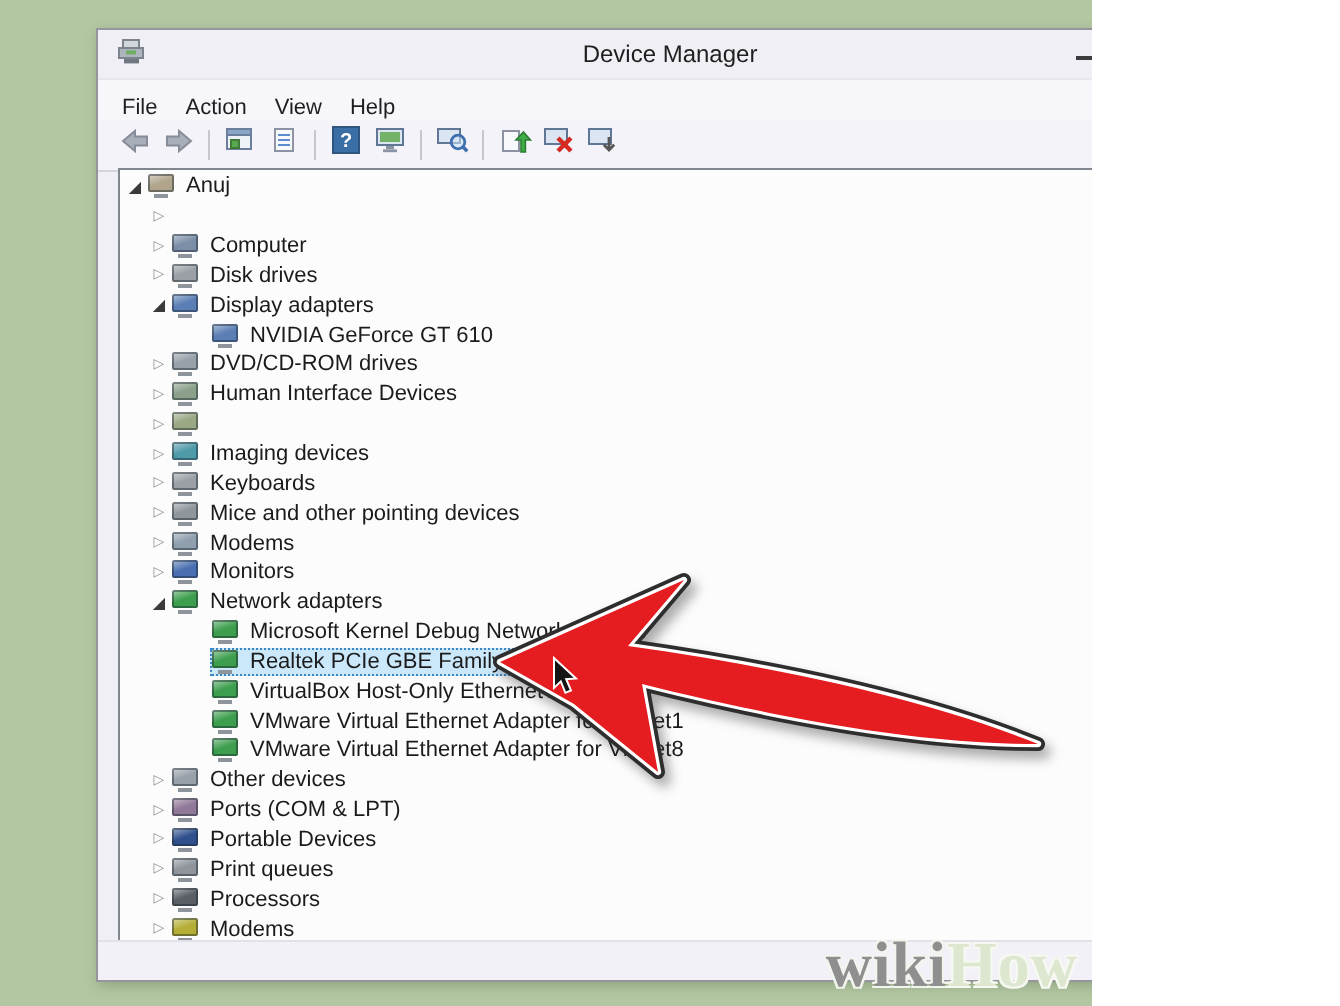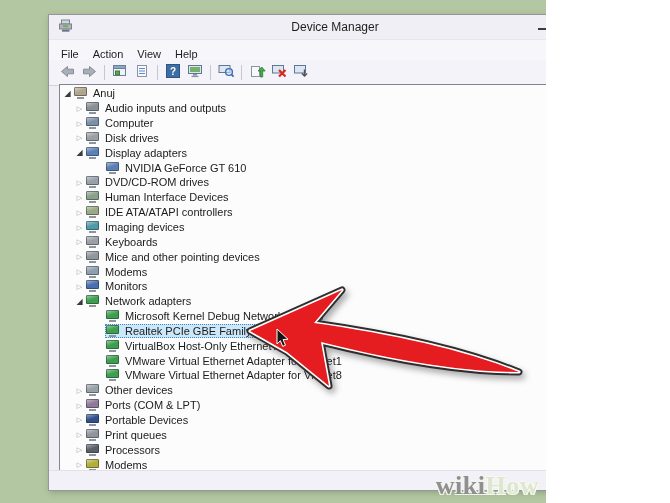--- a/index.html
+++ b/index.html
@@ -52,21 +52,21 @@
   .sb-btn.up{top:0;} .sb-btn.down{bottom:0;}
   .tri-up{width:0;height:0;border-left:3.5px solid transparent;border-right:3.5px solid transparent;border-bottom:4.5px solid #5c5c5c;}
   .tri-down{width:0;height:0;border-left:3.5px solid transparent;border-right:3.5px solid transparent;border-top:4.5px solid #5c5c5c;}
   .sb-thumb{position:absolute;left:1px;right:1px;top:16px;height:283px;background:#c6c7cc;}
 
   .statusbar{position:absolute;left:0;right:0;bottom:0;height:19px;background:#f2f1f7;border-top:1px solid #e2e1e8;}
 
   
   .overlay{position:absolute;left:0;top:0;width:670px;height:503px;pointer-events:none;z-index:40;}
   .watermark{position:absolute;right:7px;bottom:2px;z-index:50;font-family:"Liberation Serif","DejaVu Serif",serif;
-             font-weight:bold;font-size:26px;letter-spacing:.5px;}
+             font-weight:bold;font-size:32px;letter-spacing:.5px;}
   .watermark .wiki{color:#8f8f8f;text-shadow:-1px -1px 0 #f2f4ee,1px -1px 0 #f2f4ee,-1px 1px 0 #f2f4ee,1px 1px 0 #f2f4ee;}
   .watermark .how{color:#dde7d0;text-shadow:-1px -1px 0 #f6f8f1,1px -1px 0 #f6f8f1,-1px 1px 0 #f6f8f1,1px 1px 0 #f6f8f1;}
 </style>
 </head>
 <body>
 
 <div class="page">
 
   <div class="window">
 
@@ -173,24 +173,20 @@
       <div class="tree" id="tree">
           <div class="tree-row lvl0">
             <span class="expander expanded">◢</span>
             <span class="row-core">
               <span class="dev-icon" style="--c: #b0a58c;"></span>
               <span class="tree-label">Anuj</span>
             </span>
           </div>
           <div class="tree-row lvl1">
             <span class="expander">▷</span>
-            <span class="row-core">
-              <span class="dev-icon" style="--c: #8a8f95;"></span>
-              <span class="tree-label">Audio inputs and outputs</span>
-            </span>
           </div>
           <div class="tree-row lvl1">
             <span class="expander">▷</span>
             <span class="row-core">
               <span class="dev-icon" style="--c: #7d8fa8;"></span>
               <span class="tree-label">Computer</span>
             </span>
           </div>
           <div class="tree-row lvl1">
             <span class="expander">▷</span>
@@ -224,21 +220,20 @@
             <span class="expander">▷</span>
             <span class="row-core">
               <span class="dev-icon" style="--c: #8aa08a;"></span>
               <span class="tree-label">Human Interface Devices</span>
             </span>
           </div>
           <div class="tree-row lvl1">
             <span class="expander">▷</span>
             <span class="row-core">
               <span class="dev-icon" style="--c: #9aa884;"></span>
-              <span class="tree-label">IDE ATA/ATAPI controllers</span>
             </span>
           </div>
           <div class="tree-row lvl1">
             <span class="expander">▷</span>
             <span class="row-core">
               <span class="dev-icon" style="--c: #4f9aa8;"></span>
               <span class="tree-label">Imaging devices</span>
             </span>
           </div>
           <div class="tree-row lvl1">

